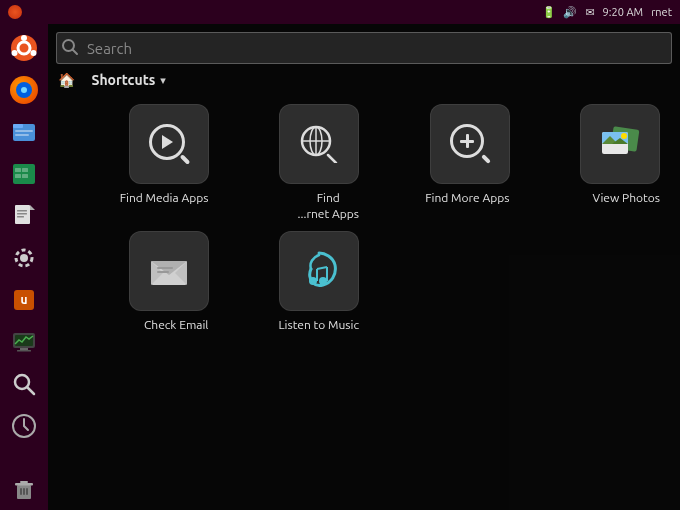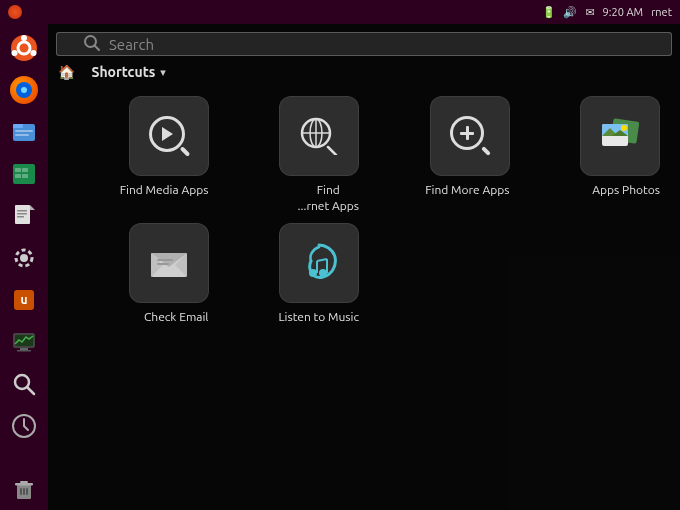--- a/index.html
+++ b/index.html
@@ -85,22 +85,22 @@
     }
 
     
     .search-bar {
       margin: 8px 8px 6px 8px;
       background: rgba(255,255,255,0.12);
       border: 1px solid rgba(255,255,255,0.25);
       border-radius: 3px;
       display: flex;
       align-items: center;
-      padding: 0 26px;
-      height: 24px;
+      padding: 0 4px;
+      height: 32px;
     }
     .search-icon-wrap {
       margin-right: 8px;
       color: #aaa;
     }
     .search-input {
       background: transparent;
       border: none;
       outline: none;
       color: #ccc;
@@ -488,21 +488,21 @@
             <rect x="8" y="14" width="26" height="22" rx="2" fill="#e8e8e8"></rect>
 
             <rect x="8" y="14" width="26" height="12" rx="2" fill="#7ac0f0"></rect>
 
             <polygon points="8,26 16,18 24,26" fill="#5a8a3a"></polygon>
             <polygon points="18,26 26,20 34,26" fill="#4a7a2a"></polygon>
 
             <circle cx="30" cy="18" r="3" fill="#ffdd00"></circle>
           </svg>
         </div>
-        <span class="app-label">Apps Photos</span>
+        <span class="app-label">View Photos</span>
       </div>
 
       <div class="app-item">
         <div class="app-icon-wrap">
           <svg width="52" height="52" viewBox="0 0 52 52">
 
             <rect x="8" y="16" width="36" height="24" rx="2" fill="#d0d0d0"></rect>
 
             <polygon points="8,16 26,30 44,16" fill="#b0b0b0"></polygon>
             <polygon points="8,16 8,40 20,28" fill="#c0c0c0"></polygon>

